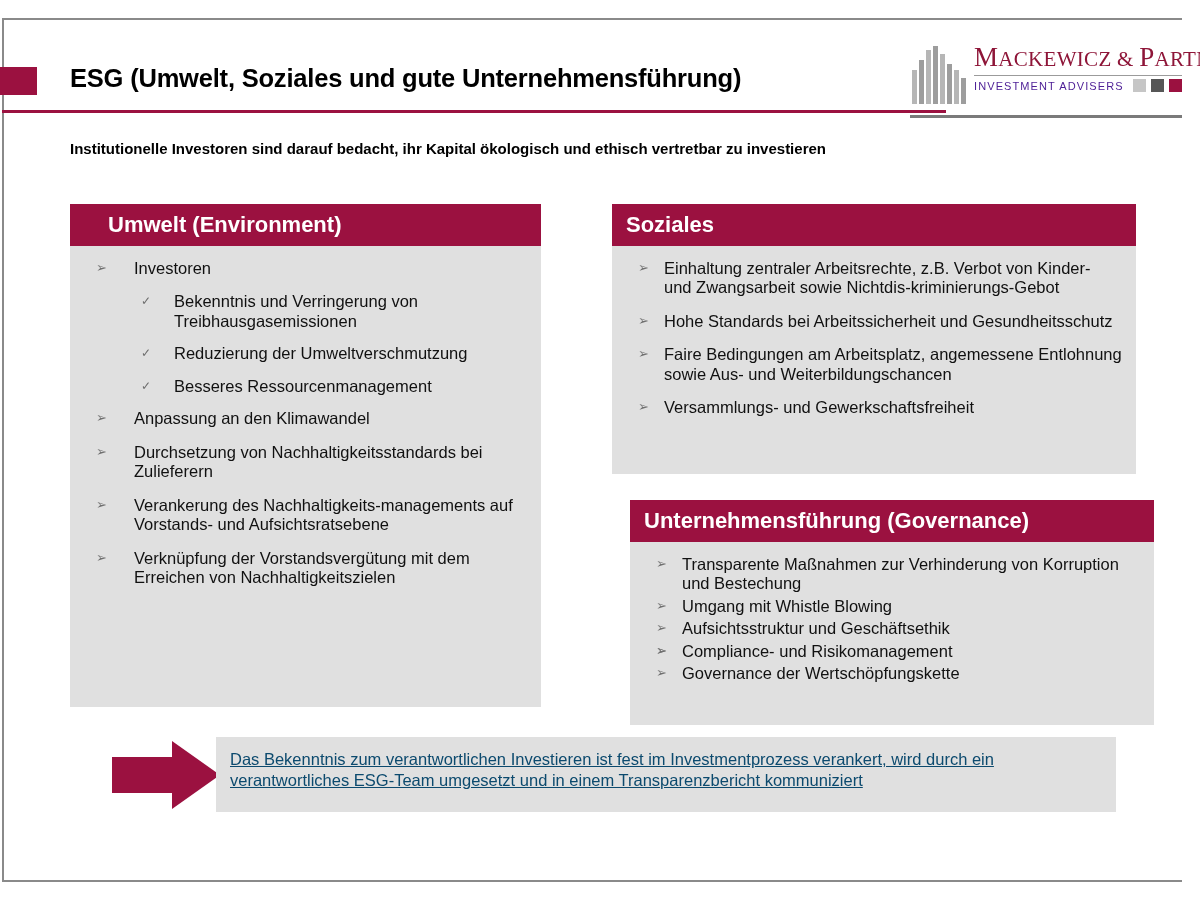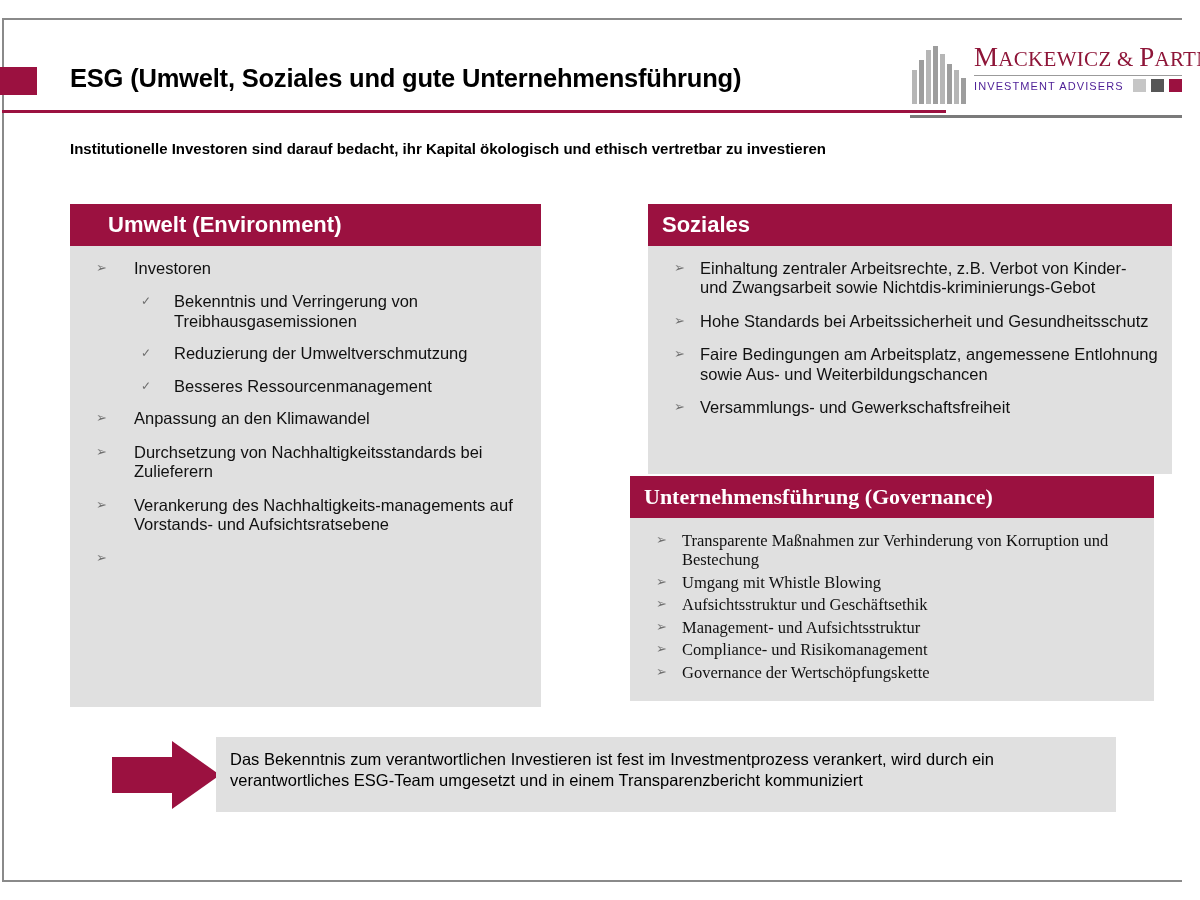--- a/index.html
+++ b/index.html
@@ -154,25 +154,25 @@
   .panel-body {
     background: #e0e0e0;
     box-sizing: border-box;
     padding: 13px 14px 10px 14px;
   }
 
   .panel-env       { left: 70px;  top: 204px; width: 471px; }
   .panel-env .panel-head { height: 42px; padding-left: 38px; }
   .panel-env .panel-body { height: 461px; }
 
-  .panel-soc       { left: 648px; top: 204px; width: 524px; border-radius: 7px; }
+  .panel-soc       { left: 612px; top: 204px; width: 524px; border-radius: 7px; }
   .panel-soc .panel-head { height: 42px; }
   .panel-soc .panel-body { height: 228px; }
 
-  .panel-gov       { left: 630px; top: 476px; width: 524px; font-family: Liberation Serif, serif; }
+  .panel-gov       { left: 630px; top: 500px; width: 524px; }
   .panel-gov .panel-head { height: 42px; }
   .panel-gov .panel-body { height: 183px; }
 
   
   ul.blist { list-style: none; margin: 0; padding: 0; }
   ul.blist li {
     position: relative;
     font-size: 16.5px;
     color: #111111;
     line-height: 1.18;
@@ -231,22 +231,23 @@
   .callout-box {
     position: absolute;
     left: 216px; top: 737px;
     width: 900px; height: 75px;
     background: #e0e0e0;
     box-sizing: border-box;
     padding: 12px 16px 0 14px;
   }
   .callout-text {
     font-size: 16.5px;
-    color: #000000;
+    color: #0c4a6e;
     line-height: 1.28;
+    text-decoration: underline;
   }
 </style>
 </head>
 <body>
 
 <div class="slide">
 
   <div class="edge-left"></div>
   <div class="edge-top"></div>
   <div class="edge-bottom"></div>
@@ -287,21 +288,21 @@
     <div class="panel-head">Umwelt (Environment)</div>
     <div class="panel-body">
       <ul class="blist">
         <li class="l1"><span class="bullet-glyph">➢</span><span>Investoren</span></li>
         <li class="l2"><span class="bullet-glyph">✓</span><span>Bekenntnis und Verringerung von Treibhausgasemissionen</span></li>
         <li class="l2"><span class="bullet-glyph">✓</span><span>Reduzierung der Umweltverschmutzung</span></li>
         <li class="l2"><span class="bullet-glyph">✓</span><span>Besseres Ressourcenmanagement</span></li>
         <li class="l1"><span class="bullet-glyph">➢</span><span>Anpassung an den Klimawandel</span></li>
         <li class="l1"><span class="bullet-glyph">➢</span><span>Durchsetzung von Nachhaltigkeitsstandards bei Zulieferern</span></li>
         <li class="l1"><span class="bullet-glyph">➢</span><span>Verankerung des Nachhaltigkeits-managements auf Vorstands- und Aufsichtsratsebene</span></li>
-        <li class="l1"><span class="bullet-glyph">➢</span></li>
+        <li class="l1"><span class="bullet-glyph">➢</span><span>Verknüpfung der Vorstandsvergütung mit dem Erreichen von Nachhaltigkeitszielen</span></li>
       </ul>
     </div>
   </div>
 
   <div class="panel panel-soc">
     <div class="panel-head">Soziales</div>
     <div class="panel-body">
       <ul class="blist soc">
         <li class="l1"><span class="bullet-glyph">➢</span><span>Einhaltung zentraler Arbeitsrechte, z.B. Verbot von Kinder- und Zwangsarbeit sowie Nichtdis-kriminierungs-Gebot</span></li>
         <li class="l1"><span class="bullet-glyph">➢</span><span>Hohe Standards bei Arbeitssicherheit und Gesundheitsschutz</span></li>
@@ -311,21 +312,21 @@
     </div>
   </div>
 
   <div class="panel panel-gov">
     <div class="panel-head">Unternehmensführung (Governance)</div>
     <div class="panel-body">
       <ul class="blist tight">
         <li class="l1"><span class="bullet-glyph">➢</span><span>Transparente Maßnahmen zur Verhinderung von Korruption und Bestechung</span></li>
         <li class="l1"><span class="bullet-glyph">➢</span><span>Umgang mit Whistle Blowing</span></li>
         <li class="l1"><span class="bullet-glyph">➢</span><span>Aufsichtsstruktur und Geschäftsethik</span></li>
-        <li class="l1"><span class="bullet-glyph">➢</span><span>Management- und Aufsichtsstruktur</span></li>
+        <li class="l1"><span class="bullet-glyph">➢</span></li>
         <li class="l1"><span class="bullet-glyph">➢</span><span>Compliance- und Risikomanagement</span></li>
         <li class="l1"><span class="bullet-glyph">➢</span><span>Governance der Wertschöpfungskette</span></li>
       </ul>
     </div>
   </div>
 
   <div class="callout-arrow">
     <span class="shaft"></span>
     <span class="head"></span>
   </div>

